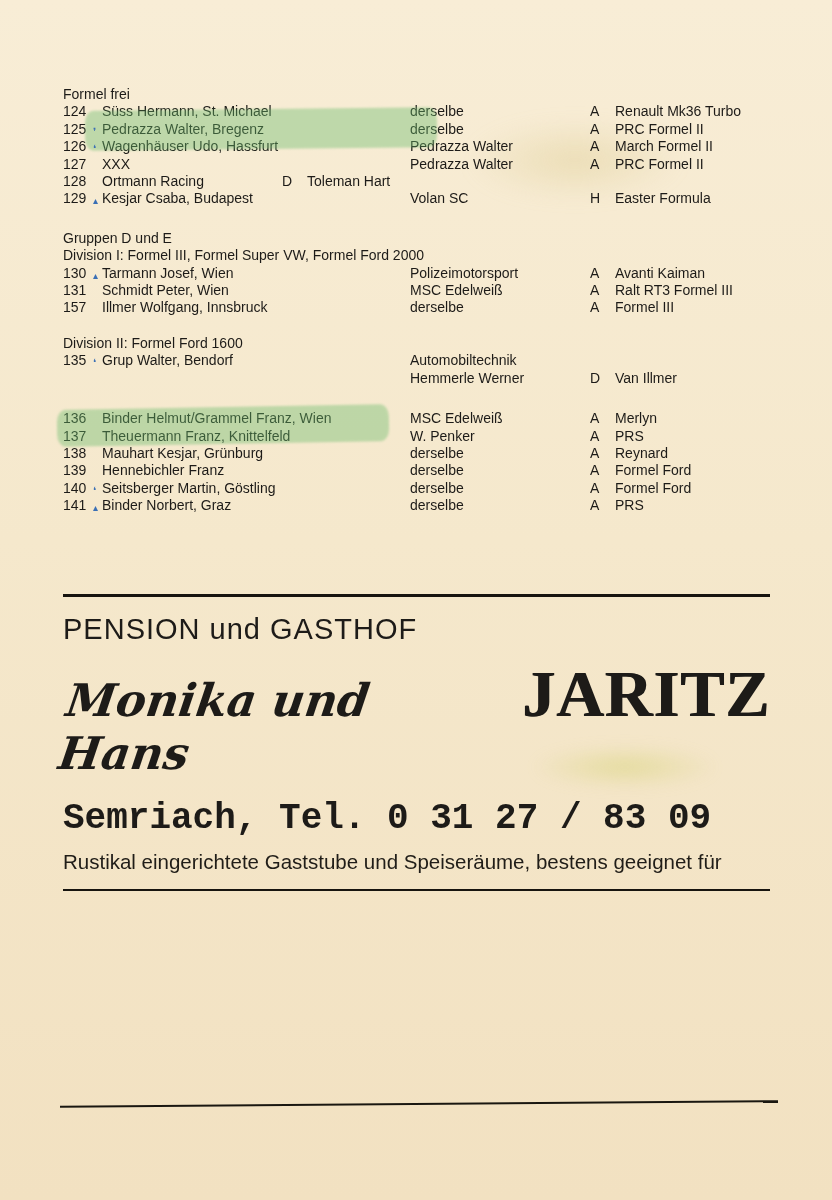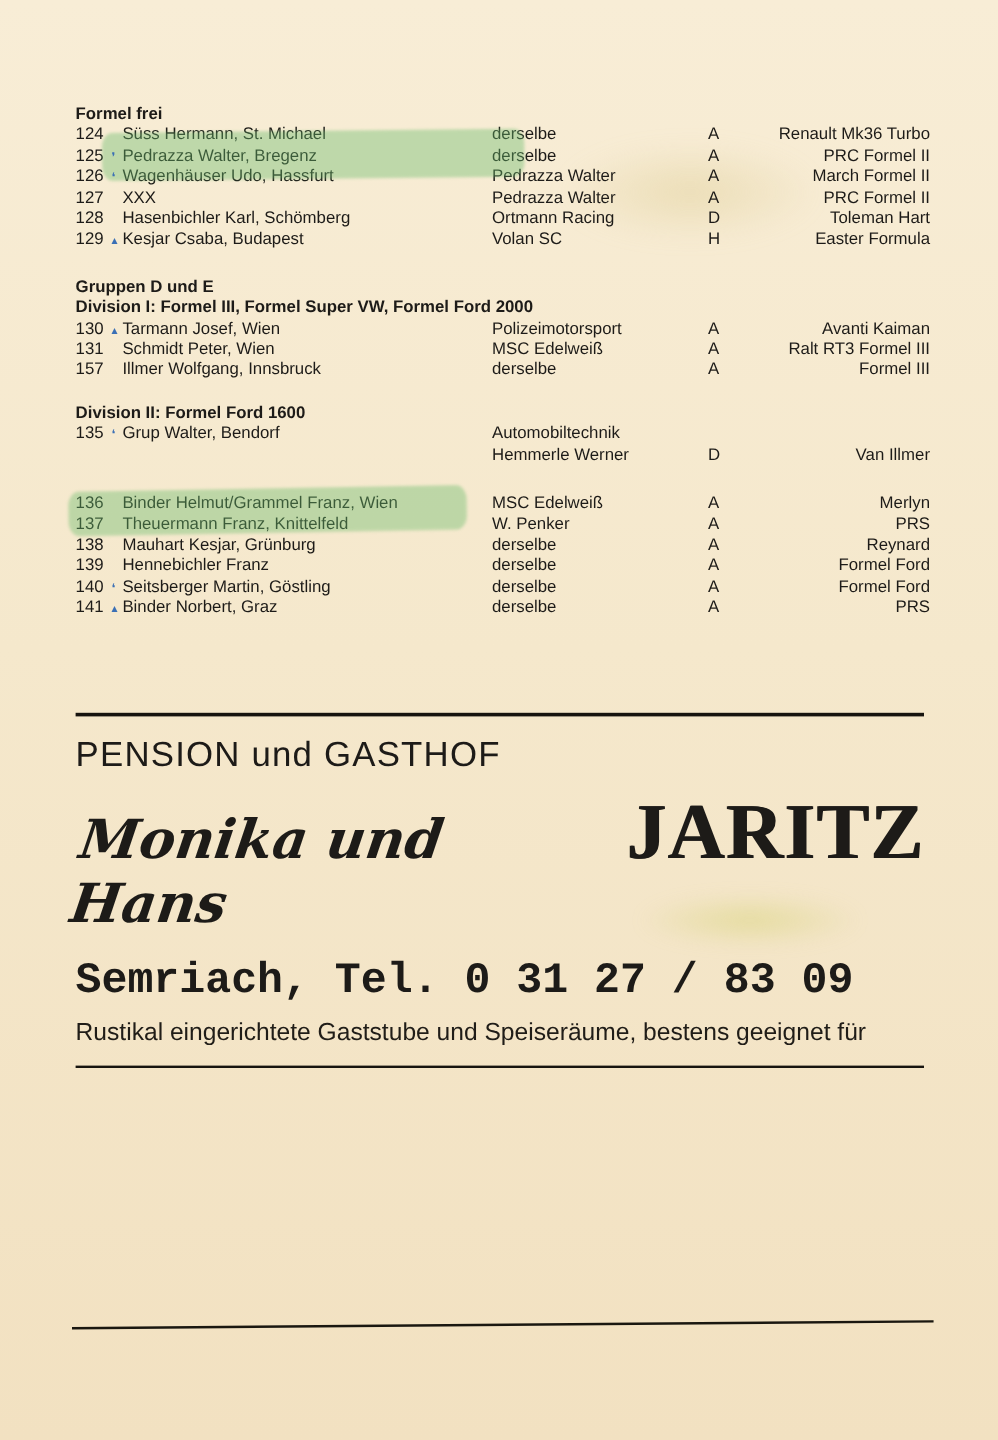--- a/index.html
+++ b/index.html
@@ -7,29 +7,29 @@
        font-family:"Liberation Sans",sans-serif;}
   .page{position:relative;width:832px;height:1200px;
         background:linear-gradient(180deg,#f8edd6 0%,#f5e8cc 45%,#f2e1c1 100%);
         color:var(--ink,#1d1b18);}
   
   .entry-list{position:absolute;left:63px;top:86px;width:712px;
               font-size:14px;line-height:17.4px;}
   .section{margin-top:22px;}
   .section:first-child{margin-top:0;}
   .section:nth-child(3){margin-top:18px;}
-  .sec-h{font-weight:bold;}
+  .sec-h{font-weight:normal;}
   .row{display:flex;align-items:flex-start;}
   .c-num{width:30px;flex:none;}
   .c-mark{width:9px;flex:none;font-size:10px;color:var(--mark,#3a6fb5);
           position:relative;top:2px;}
   .c-name{width:308px;flex:none;}
   .c-team{width:180px;flex:none;}
   .c-cls{width:25px;flex:none;}
-  .c-car{flex:1;text-align:right;}
+  .c-car{flex:1;}
   .row.align-bottom .c-cls,.row.align-bottom .c-car{align-self:flex-end;}
   .row.gap-after{margin-bottom:23px;}
   
   .hl{position:absolute;background:var(--hl,#6abc6c);opacity:.40;
       border-radius:9px/12px;filter:blur(1.2px);}
   .hl1{left:22px;top:23px;width:352px;height:40px;transform:rotate(-.6deg);}
   .hl2{left:-6px;top:321px;width:332px;height:37px;transform:rotate(-1deg);}
   .hl2::after{content:'';position:absolute;right:6px;top:3px;width:42px;height:26px;
       background:inherit;border-radius:50%;}
   
@@ -111,21 +111,20 @@
     <span class="c-name">XXX</span>
     <span class="c-team">
                 <div>Pedrazza Walter</div>
               </span>
     <span class="c-cls">A</span>
     <span class="c-car">PRC Formel II</span>
   </div>
             <div class="row">
     <span class="c-num">128</span>
     <span class="c-mark"></span>
-    <span class="c-name">Hasenbichler Karl, Schömberg</span>
     <span class="c-team">
                 <div>Ortmann Racing</div>
               </span>
     <span class="c-cls">D</span>
     <span class="c-car">Toleman Hart</span>
   </div>
             <div class="row">
     <span class="c-num">129</span>
     <span class="c-mark">▴</span>
     <span class="c-name">Kesjar Csaba, Budapest</span>

